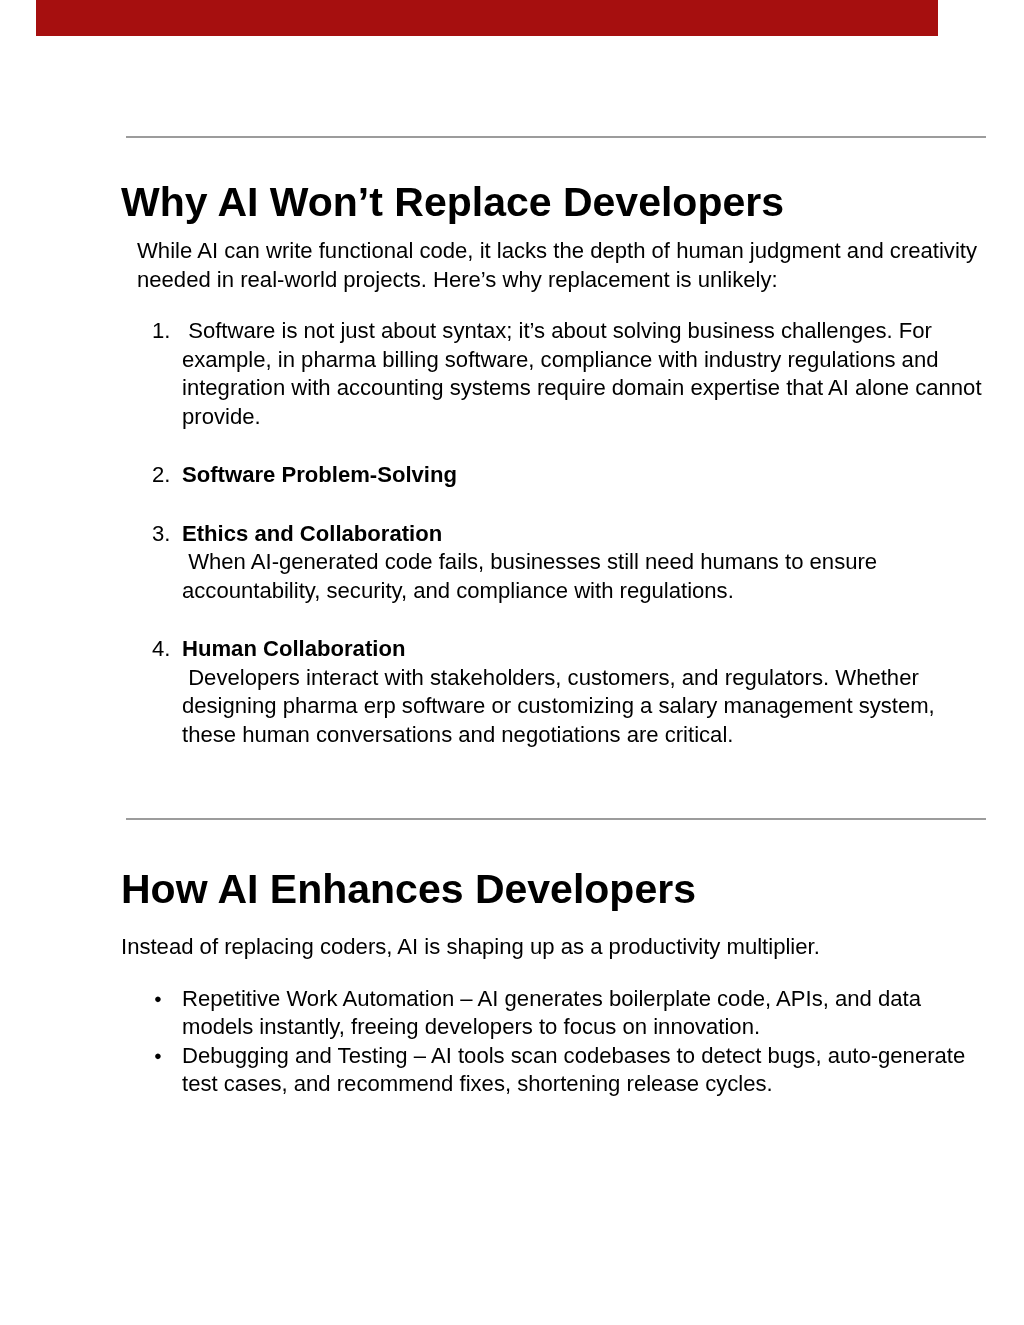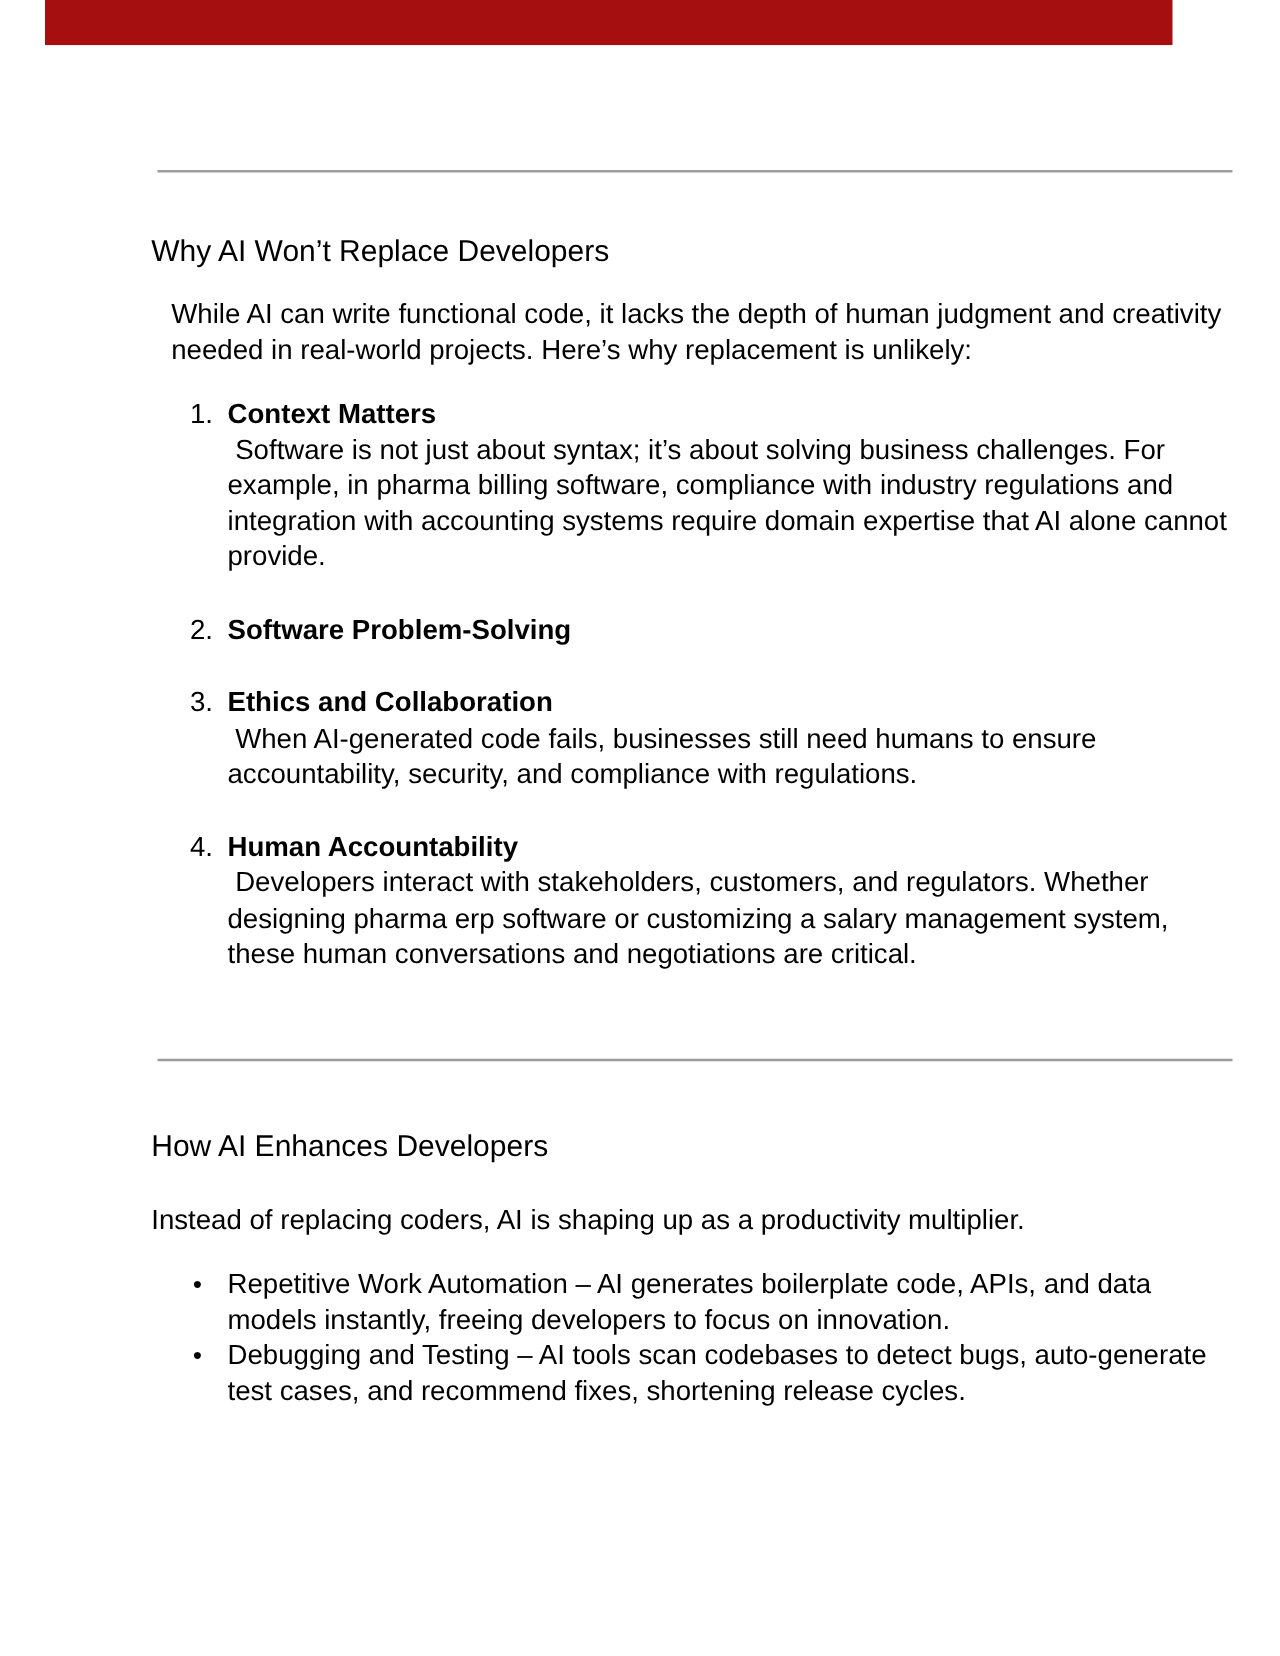--- a/index.html
+++ b/index.html
@@ -28,23 +28,23 @@
   }
   .rule {
     height: 2px;
     background: #9c9c9c;
     margin-left: 5px;
     width: 860px;
   }
   .rule-top { margin-top: 136px; }
   .rule-mid { margin-top: 39px; }
   h1 {
-    font-size: 24px;
+    font-size: 41px;
     line-height: 40px;
-    font-weight: normal;
+    font-weight: bold;
     margin: 0;
   }
   .h1-first { margin-top: 44px; }
   .h1-second { margin-top: 49px; }
   .intro { margin: 15px 0 0 16px; }
   .intro-2 { margin: 24px 0 0 0; }
   ol.numbered, ul.bullets {
     list-style: none;
     margin: 23px 0 0 0;
     padding: 0;
@@ -78,35 +78,34 @@
 
   <div class="rule rule-top"></div>
 
   <h1 class="h1-first">Why AI Won’t Replace Developers</h1>
 
   <p class="intro">While AI can write functional code, it lacks the depth of human judgment and creativity needed in real-world projects. Here’s why replacement is unlikely:</p>
 
   <ol class="numbered">
     <li>
       <span class="num-marker">1.</span>
-      <div class="li-title">Context Matters</div>
       <div class="li-body"> Software is not just about syntax; it’s about solving business challenges. For example, in pharma billing software, compliance with industry regulations and integration with accounting systems require domain expertise that AI alone cannot provide.</div>
     </li>
     <li>
       <span class="num-marker">2.</span>
       <div class="li-title">Software Problem-Solving</div>
     </li>
     <li>
       <span class="num-marker">3.</span>
       <div class="li-title">Ethics and Collaboration</div>
       <div class="li-body"> When AI-generated code fails, businesses still need humans to ensure accountability, security, and compliance with regulations.</div>
     </li>
     <li>
       <span class="num-marker">4.</span>
-      <div class="li-title">Human Accountability</div>
+      <div class="li-title">Human Collaboration</div>
       <div class="li-body"> Developers interact with stakeholders, customers, and regulators. Whether designing pharma erp software or customizing a salary management system, these human conversations and negotiations are critical.</div>
     </li>
   </ol>
 
   <div class="rule rule-mid"></div>
 
   <h1 class="h1-second">How AI Enhances Developers</h1>
 
   <p class="intro-2"><span>Instead of replacing coders, AI is shaping up as a </span><b>productivity multiplier</b><span>.</span></p>
 

